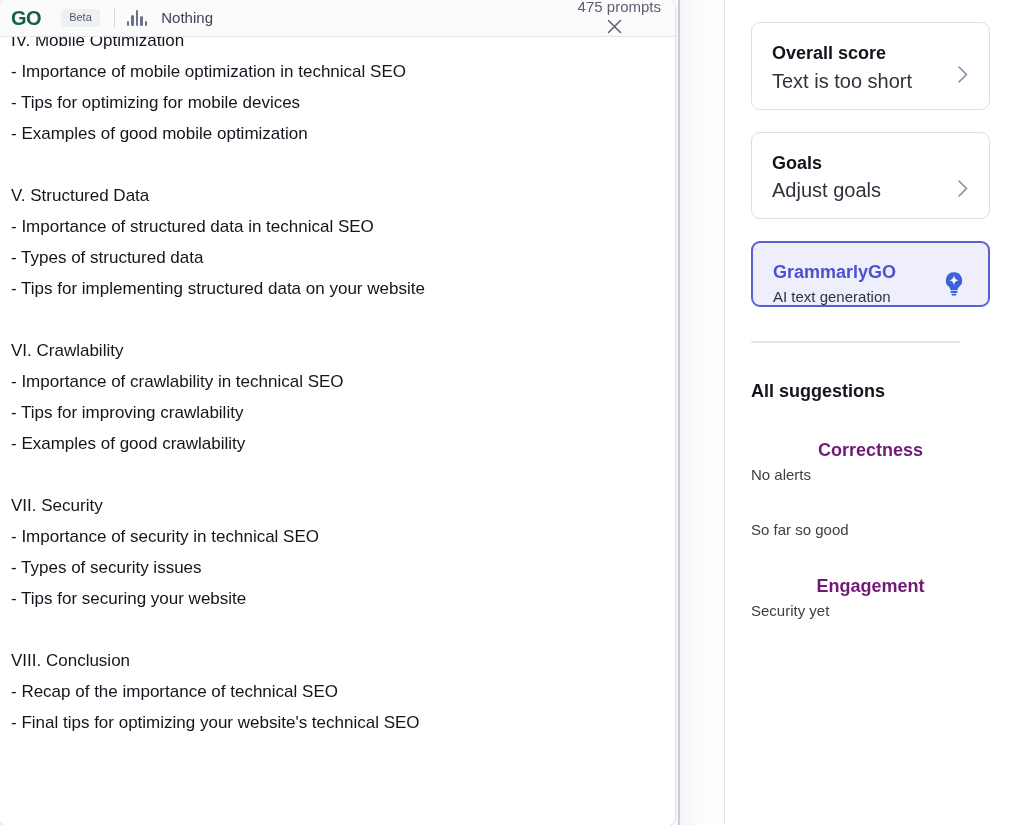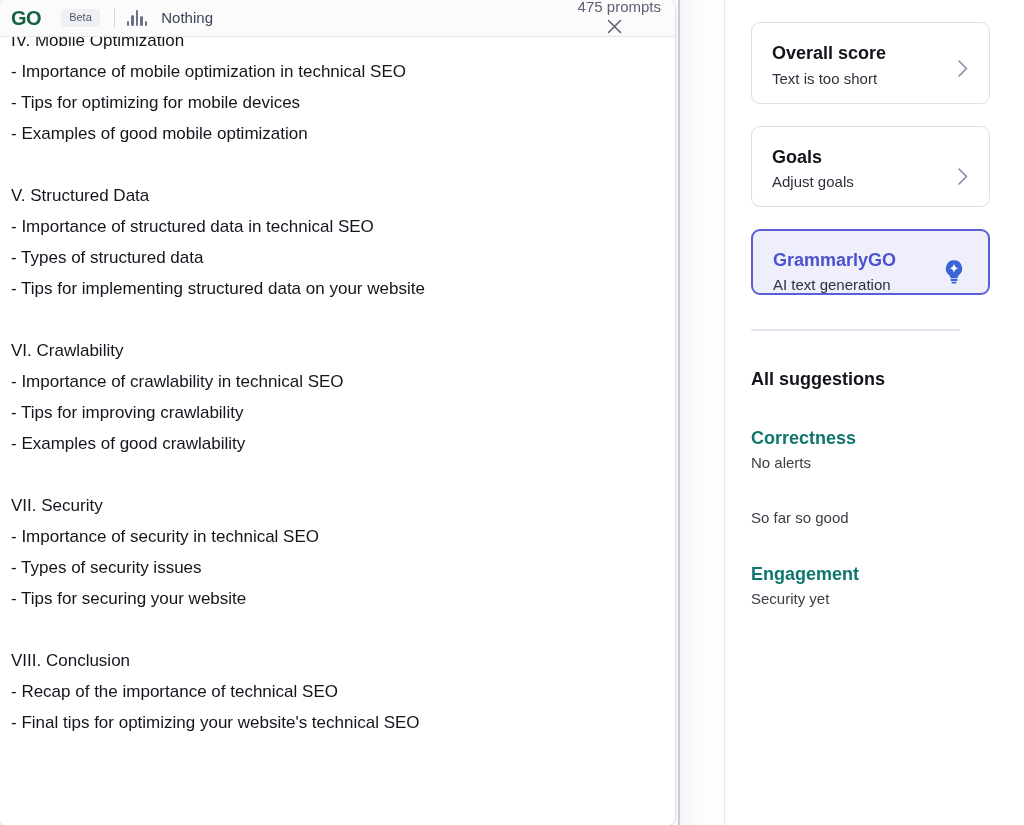--- a/index.html
+++ b/index.html
@@ -108,21 +108,21 @@
   }
   .card {
     background:#ffffff;
     border:1px solid #dcdeeb;
     border-radius:9px;
     padding:19px 20px 16px;
     position:relative;
   }
   .card + .card { margin-top:22px; }
   .card-title { font-size:18px; font-weight:bold; color:#12141b; line-height:1.25; }
-  .card-sub { font-size:15px; color:#2f323d; margin-top:5px; }
+  .card-sub { font-size:20px; color:#2f323d; margin-top:5px; }
   .chev {
     position:absolute; color:#868ba3; font-size:19px; line-height:1;
   }
   .chev-score { right:20px; bottom:22px; }
   .chev-goals { right:20px; bottom:17px; }
 
   .card-go {
     background:#eeeffa;
     border:2px solid #5b5fd6;
     border-radius:9px;
@@ -138,21 +138,21 @@
   .divider {
     height:2px; background:#e3e4ee; border-radius:1px;
     margin:34px 30px 0 0;
   }
 
   .sug-head {
     font-size:18px; font-weight:bold; color:#12141b;
     margin-top:38px;
   }
   .sug-item { margin-top:38px; cursor:pointer; }
-  .sug-name { font-size:18px; font-weight:bold; color:#0f766e; }
+  .sug-name { font-size:18px; font-weight:bold; color:#701a75;text-align:center; }
   .sug-status { font-size:15px; color:#3d4048; margin-top:5px; }
 </style>
 </head>
 <body>
 
 <div id="root">
 
   <div class="go-panel">
 
     <div class="go-header">

